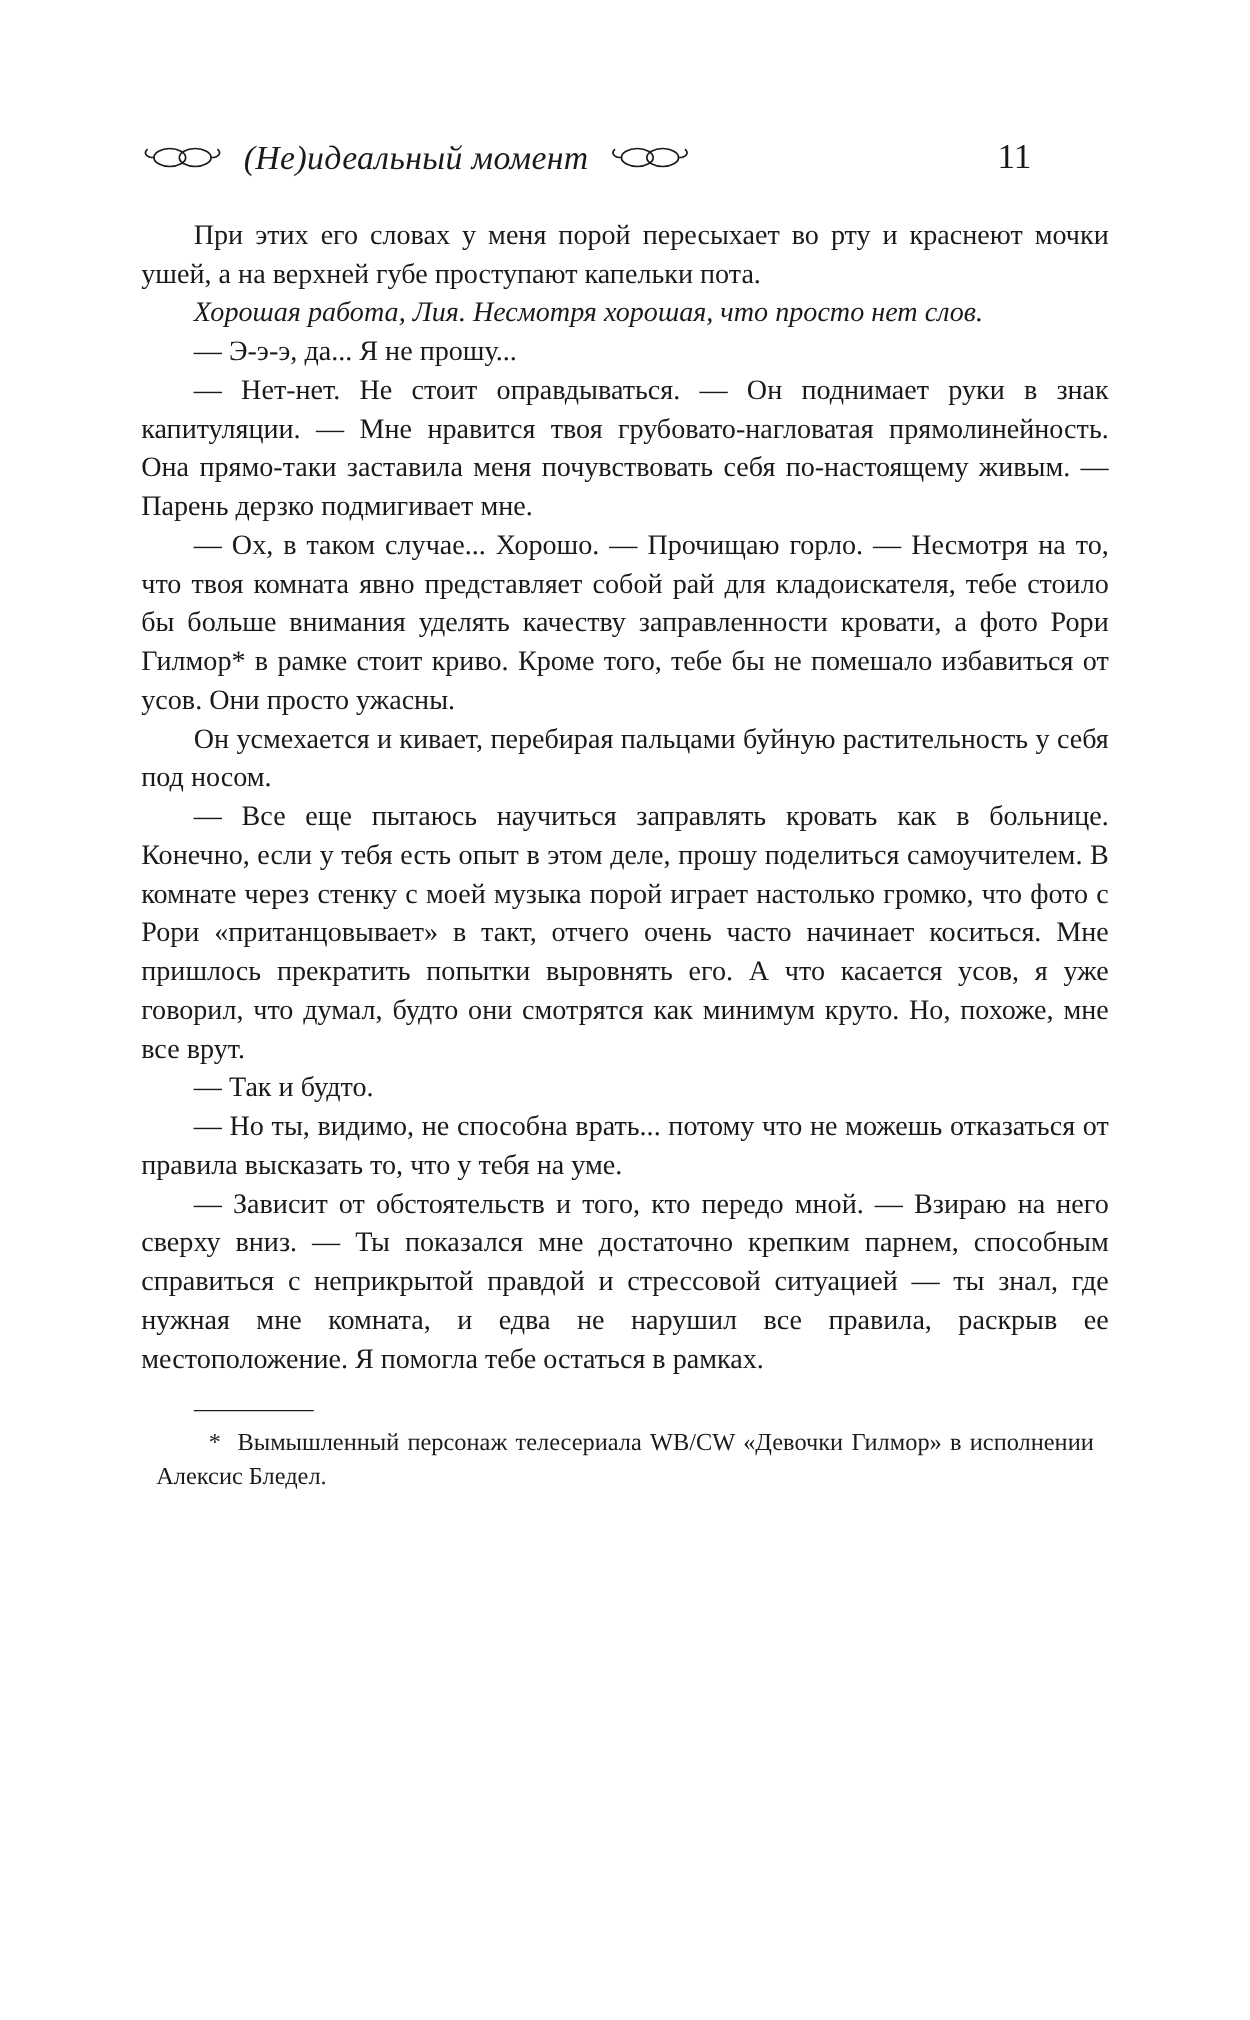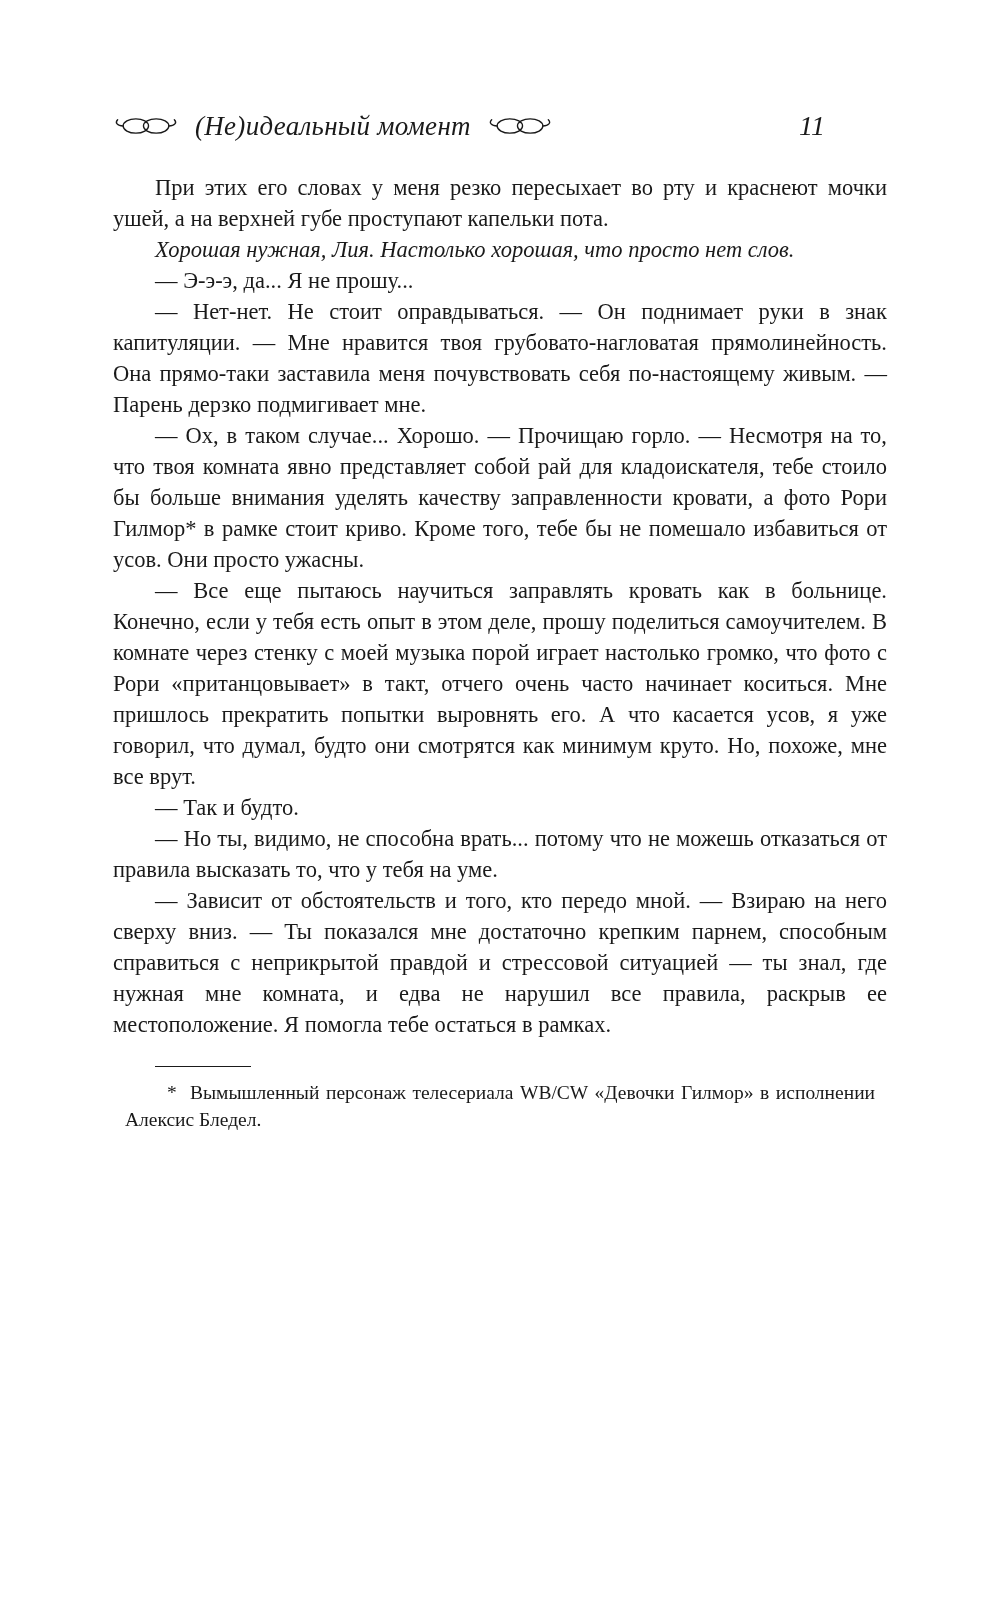--- a/index.html
+++ b/index.html
@@ -34,21 +34,20 @@
     font-style: italic;
     font-weight: normal;
     font-size: 27px;
     margin: 0 16px;
     white-space: nowrap;
     letter-spacing: 0.3px;
   }
   .page-number {
     margin-left: auto;
     margin-right: 62px;
-    font-style: italic;
     font-size: 28px;
   }
   .body-text {
     margin-top: 28px;
     font-size: 22.5px;
     line-height: 31px;
     text-align: justify;
     hyphens: auto;
     -webkit-hyphens: auto;
   }
@@ -96,25 +95,26 @@
       <svg width="66" height="24" viewBox="0 0 78 28" aria-hidden="true">
         <ellipse cx="27" cy="14" rx="15" ry="8.5" fill="none" stroke="currentColor" stroke-width="1.6"></ellipse>
         <ellipse cx="51" cy="14" rx="15" ry="8.5" fill="none" stroke="currentColor" stroke-width="1.6"></ellipse>
         <path d="M12 14 C5 14 2 10 5.5 6.5 M66 14 C73 14 76 10 72.5 6.5" fill="none" stroke="currentColor" stroke-width="1.6" stroke-linecap="round"></path>
       </svg>
     </span>
     <span class="page-number">11</span>
   </header>
 
   <main class="body-text">
-      <p class="para" lang="ru">При этих его словах у меня резко пересыхает во рту и краснеют мочки ушей, а на верхней губе проступают капельки пота.</p>
-      <p class="para italic" lang="ru">Хорошая нужная, Лия. Настолько хорошая, что просто нет слов.</p>
+      <p class="para" lang="ru">При этих его словах у меня порой пересыхает во рту и краснеют мочки ушей, а на верхней губе проступают капельки пота.</p>
+      <p class="para italic" lang="ru">Хорошая работа, Лия. Несмотря хорошая, что просто нет слов.</p>
       <p class="para" lang="ru">— Э-э-э, да... Я не прошу...</p>
       <p class="para" lang="ru">— Нет-нет. Не стоит оправдываться. — Он поднимает руки в знак капитуляции. — Мне нравится твоя грубовато-нагловатая прямолинейность. Она прямо-таки заставила меня почувствовать себя по-настоящему живым. — Парень дерзко подмигивает мне.</p>
       <p class="para" lang="ru">— Ох, в таком случае... Хорошо. — Прочищаю горло. — Несмотря на то, что твоя комната явно представляет собой рай для кладоискателя, тебе стоило бы больше внимания уделять качеству заправленности кровати, а фото Рори Гилмор* в рамке стоит криво. Кроме того, тебе бы не помешало избавиться от усов. Они просто ужасны.</p>
+      <p class="para" lang="ru">Он усмехается и кивает, перебирая пальцами буйную растительность у себя под носом.</p>
       <p class="para" lang="ru">— Все еще пытаюсь научиться заправлять кровать как в больнице. Конечно, если у тебя есть опыт в этом деле, прошу поделиться самоучителем. В комнате через стенку с моей музыка порой играет настолько громко, что фото с Рори «пританцовывает» в такт, отчего очень часто начинает коситься. Мне пришлось прекратить попытки выровнять его. А что касается усов, я уже говорил, что думал, будто они смотрятся как минимум круто. Но, похоже, мне все врут.</p>
       <p class="para" lang="ru">— Так и будто.</p>
       <p class="para" lang="ru">— Но ты, видимо, не способна врать... потому что не можешь отказаться от правила высказать то, что у тебя на уме.</p>
       <p class="para" lang="ru">— Зависит от обстоятельств и того, кто передо мной. — Взираю на него сверху вниз. — Ты показался мне достаточно крепким парнем, способным справиться с неприкрытой правдой и стрессовой ситуацией — ты знал, где нужная мне комната, и едва не нарушил все правила, раскрыв ее местоположение. Я помогла тебе остаться в рамках.</p>
     </main>
 
   <footer class="footnote-block">
     <hr class="footnote-rule">
     <p class="footnote"><span>*</span>&nbsp;&nbsp;<span>Вымышленный персонаж телесериала WB/CW «Девочки Гилмор» в исполнении Алексис Бледел.</span></p>
   </footer>

